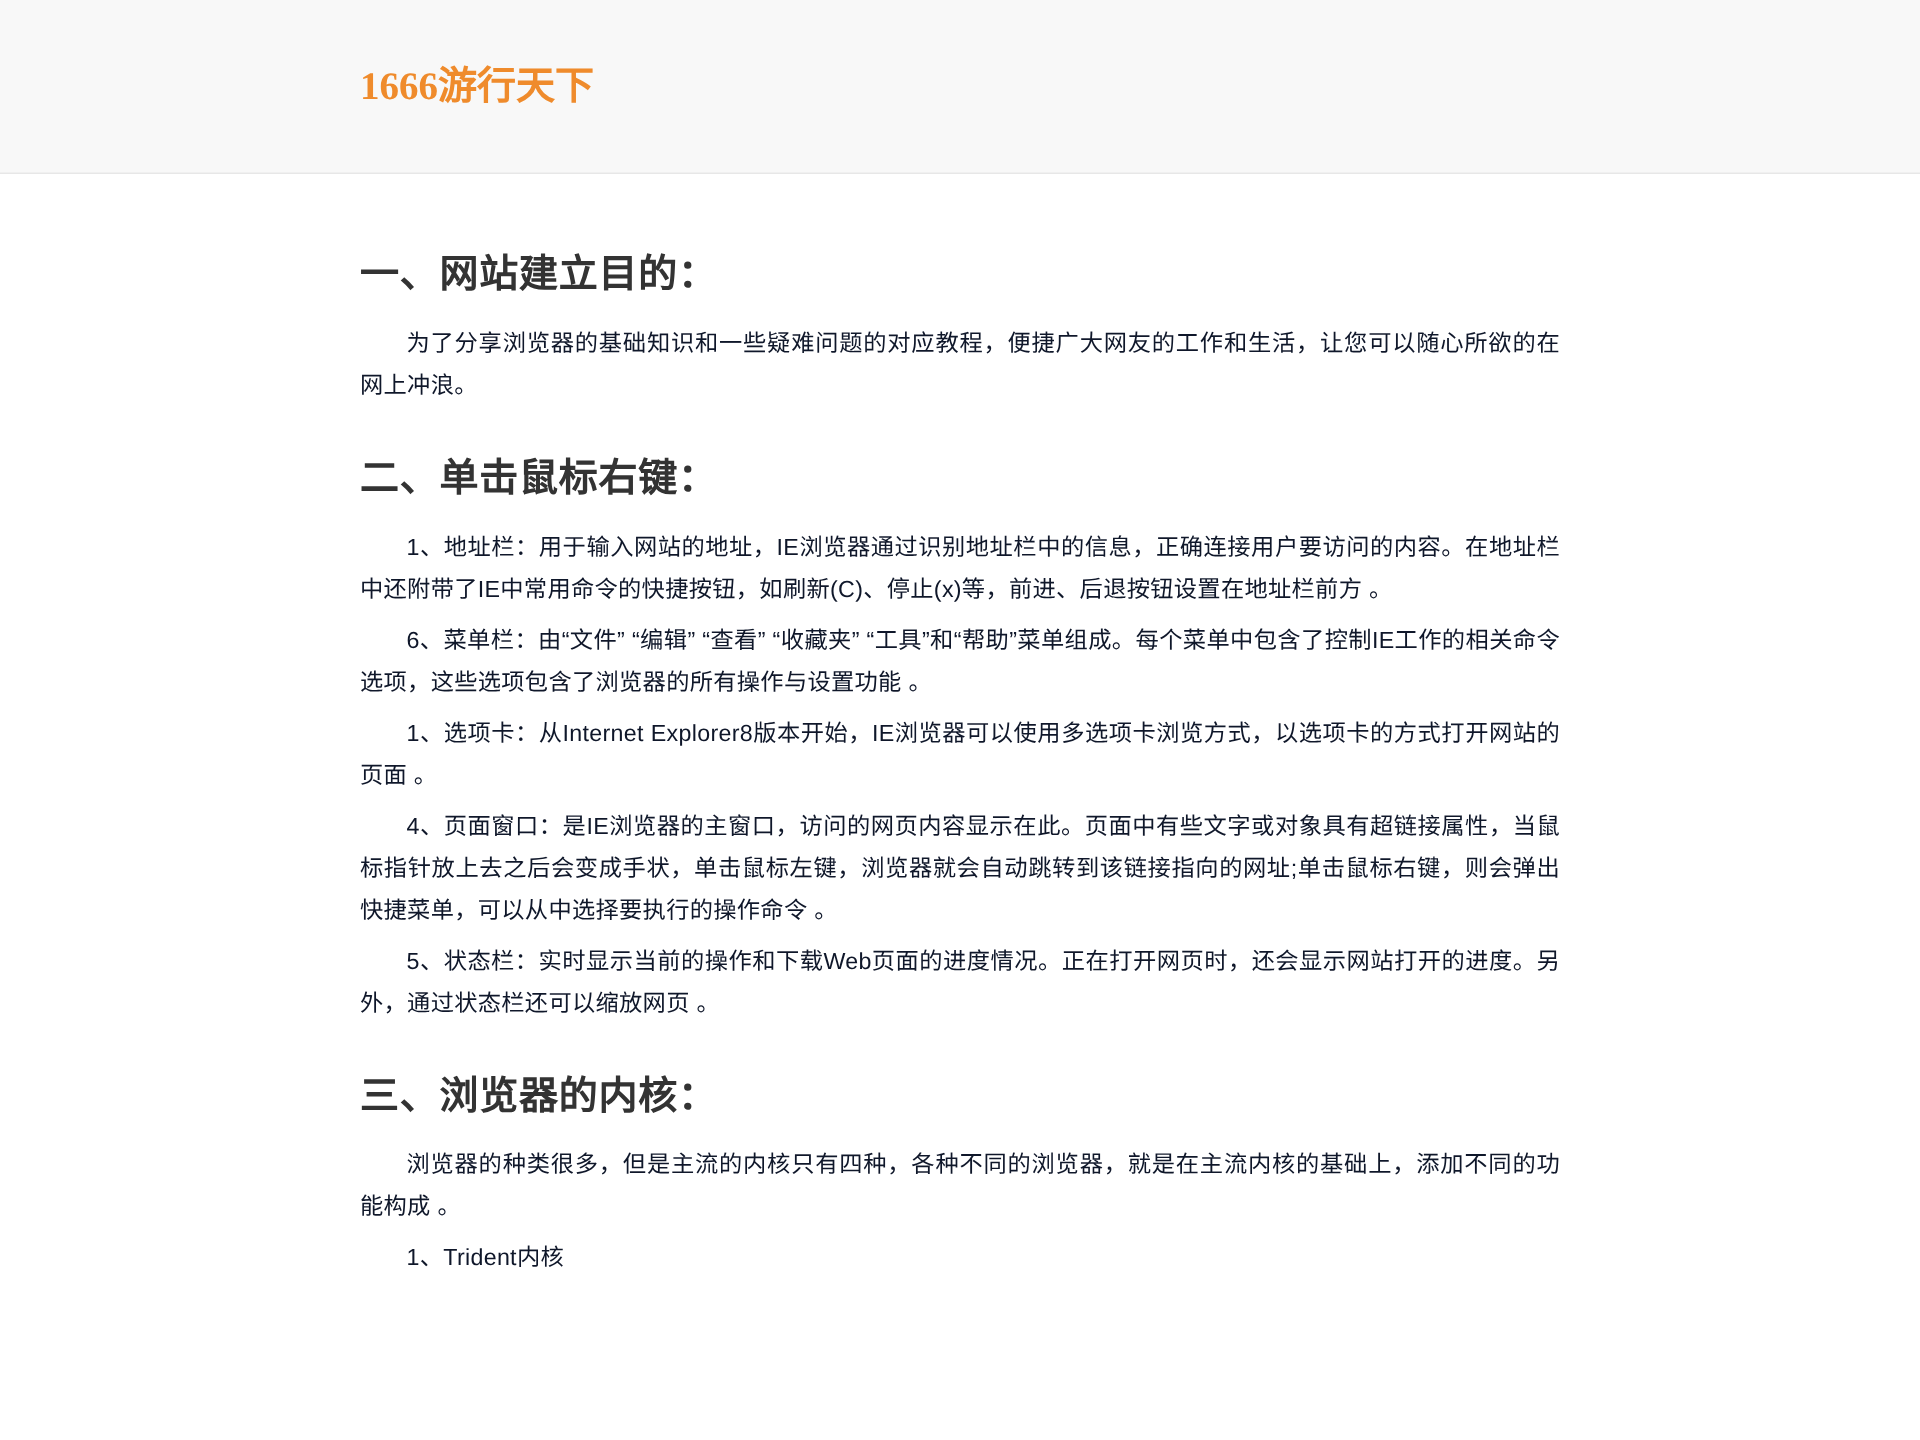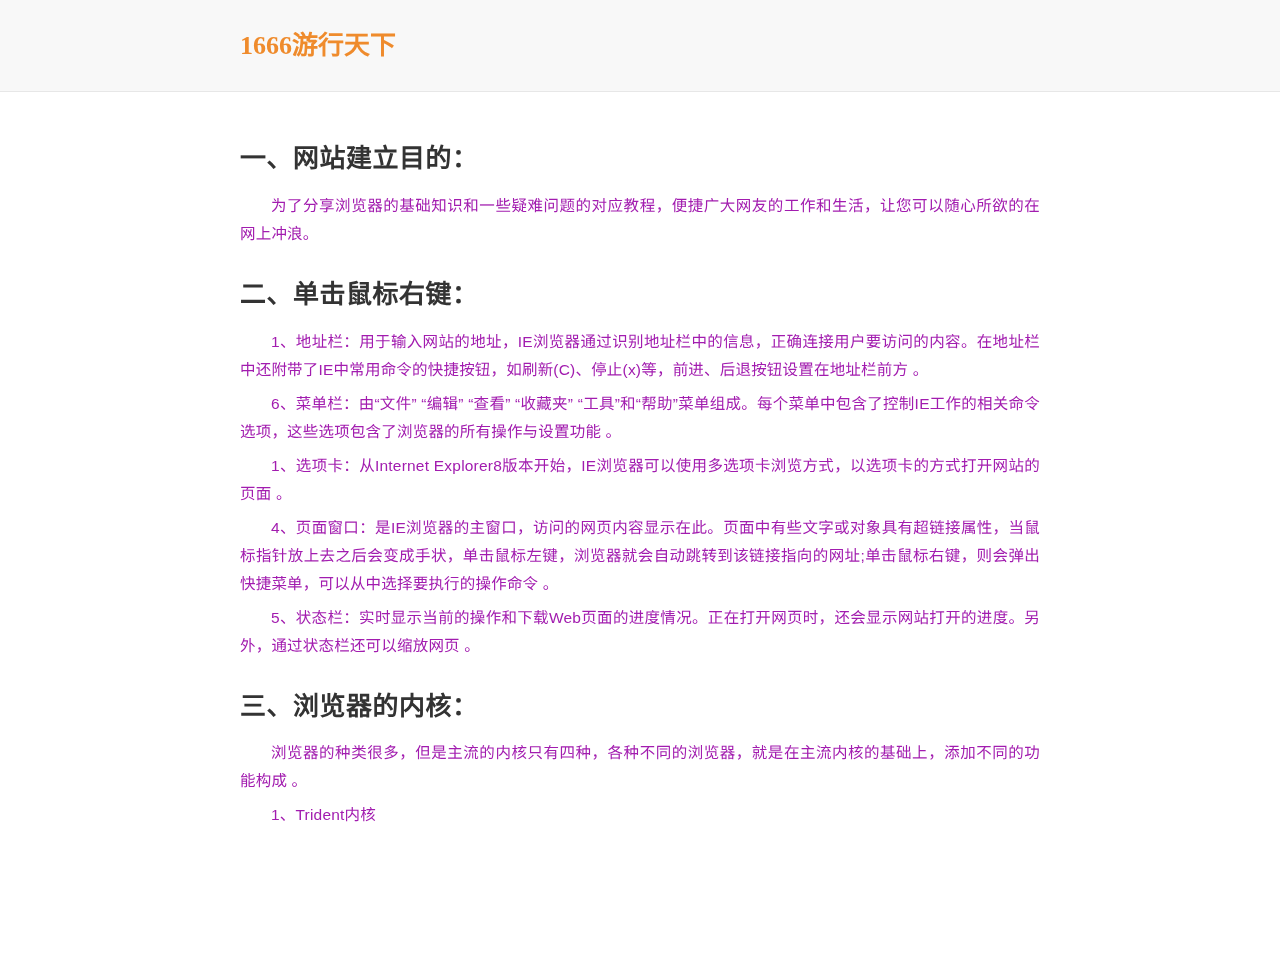--- a/index.html
+++ b/index.html
@@ -15,21 +15,21 @@
     color: #333333;
     overflow: hidden;
   }
   .page {
     width: 1280px;
     height: 960px;
     position: relative;
   }
   
   .site-header {
-    height: 92px;
+    height: 116px;
     box-sizing: border-box;
     background: #f8f8f8;
     border-bottom: 1px solid #e7e7e7;
     display: flex;
     align-items: center;
   }
   .brand {
     margin-left: 240px;
     font-size: 26px;
     font-weight: bold;
@@ -53,21 +53,21 @@
     font-size: 26px;
     font-weight: bold;
     color: #333333;
     margin: 30px 0 16px 0;
     line-height: 1.3;
     letter-spacing: 0.5px;
   }
   p.para {
     font-size: 15.5px;
     line-height: 28px;
-    color: #a21caf;
+    color: #0f172a;
     margin: 0 0 2px 0;
     text-indent: 2em;
     text-align: justify;
     letter-spacing: 0.2px;
   }
   p.para + p.para {
     margin-top: 6px;
   }
   .first-para {
     margin-bottom: 4px;

